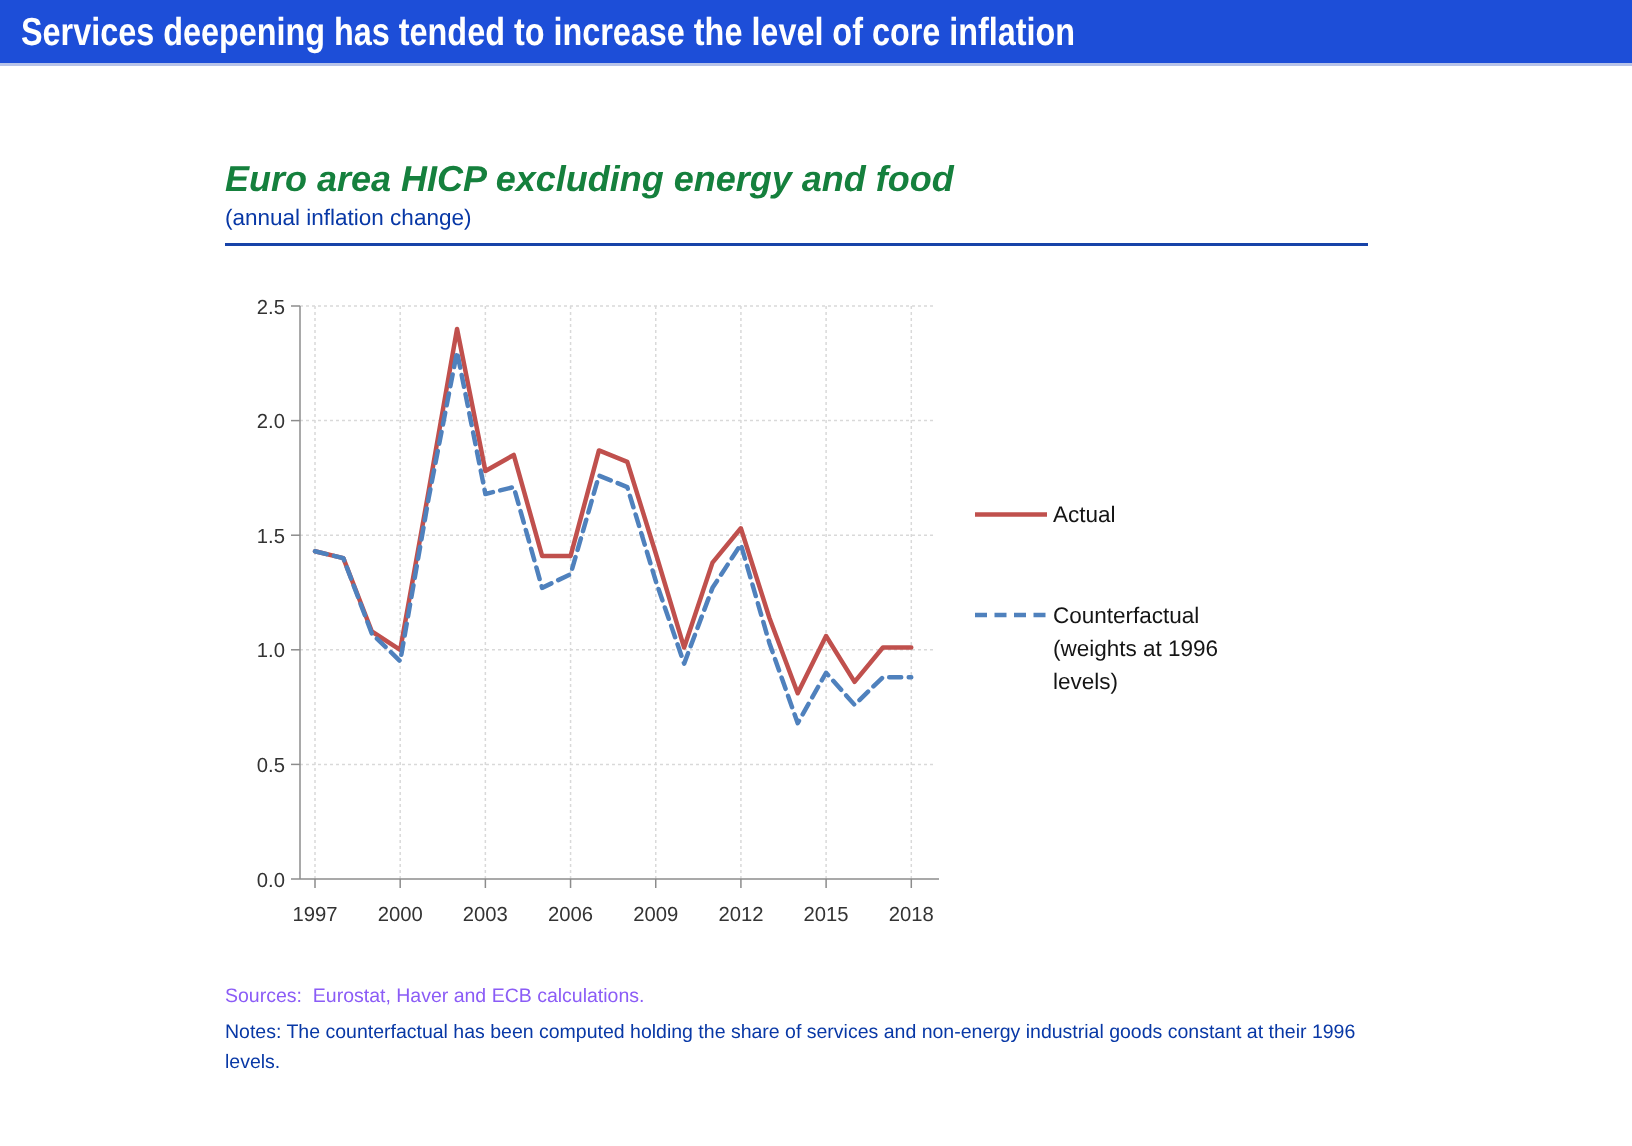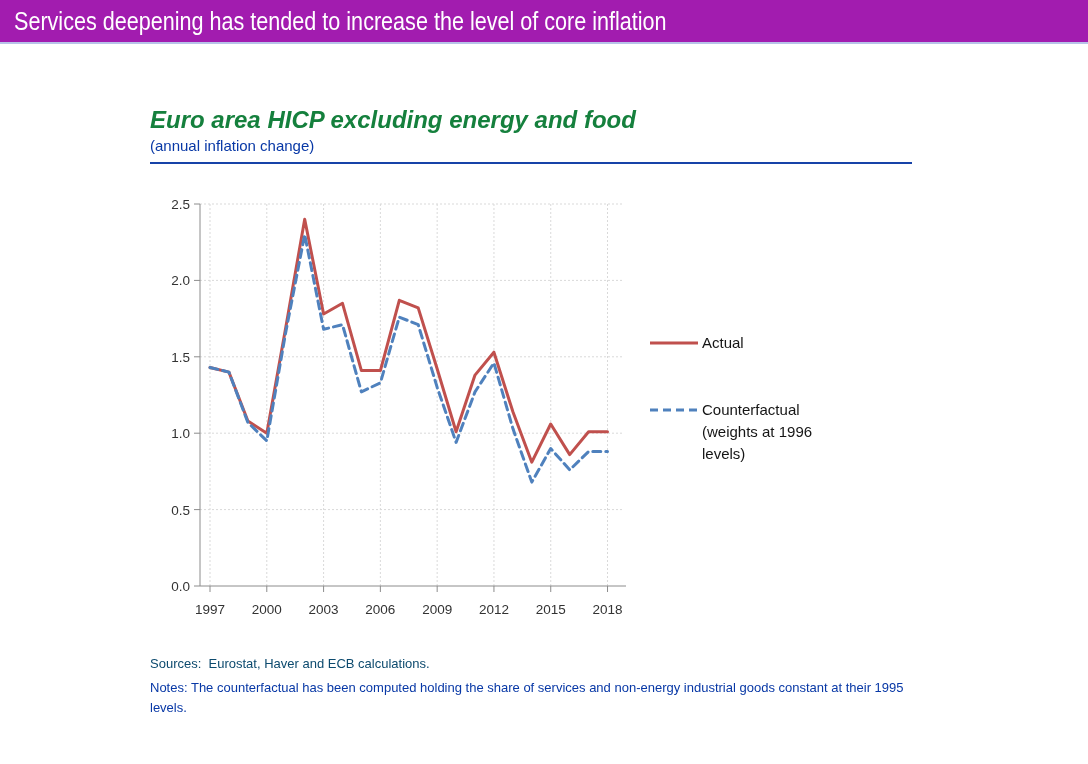--- a/index.html
+++ b/index.html
@@ -1,20 +1,20 @@
 <!DOCTYPE html>
 <html><head>
 <meta charset="utf-8">
 <style>
   * { margin: 0; padding: 0; box-sizing: border-box; }
   html, body { width: 1088px; height: 764px; background: #ffffff; overflow: hidden;
     font-family: "Liberation Sans", sans-serif; }
   .banner {
     position: absolute; left: 0; top: 0; width: 1088px; height: 44px;
-    background: #a21caf; border-bottom: 2px solid #b7c3e8;
+    background: #1d4ed8; border-bottom: 2px solid #b7c3e8; font-weight: bold;
   }
   .banner-text {
     position: absolute; left: 14px; top: 0; height: 44px; line-height: 42px;
     color: #ffffff; font-size: 26px; letter-spacing: 0px; white-space: nowrap;
     transform: scaleX(0.83); transform-origin: left center;
   }
   .chart-title {
     position: absolute; left: 150px; top: 106px;
     color: #15803d; font-size: 24px; font-weight: bold; white-space: nowrap; font-style: italic;
   }
@@ -22,21 +22,21 @@
     position: absolute; left: 150px; top: 137px;
     color: #0838A6; font-size: 15px; white-space: nowrap;
   }
   .title-rule {
     position: absolute; left: 150px; top: 162px; width: 762px; height: 2px;
     background: #1743a8;
   }
   #chart { position: absolute; left: 150px; top: 190px; }
   .sources {
     position: absolute; left: 150px; top: 656px; width: 780px;
-    color: #0c4a6e; font-size: 13px; white-space: pre-wrap;
+    color: #8b5cf6; font-size: 13px; white-space: pre-wrap;
   }
   .notes {
     position: absolute; left: 150px; top: 678px; width: 772px;
     color: #0838A6; font-size: 13px; line-height: 1.55;
   }
 </style>
 </head>
 <body>
 
 <div class="banner">
@@ -103,13 +103,13 @@
       <line x1="500" y1="153" x2="548" y2="153" stroke="#C0504D" stroke-width="3"></line>
       <text x="552" y="158">Actual</text>
       <line x1="500" y1="220" x2="548" y2="220" stroke="#4F81BD" stroke-width="3" stroke-dasharray="8 5"></line>
       <text x="552" y="225">Counterfactual</text>
       <text x="552" y="247">(weights at 1996</text>
       <text x="552" y="269">levels)</text>
     </g>
   </svg>
 
 <div class="sources">Sources:  Eurostat, Haver and ECB calculations.</div>
-<div class="notes">Notes: The counterfactual has been computed holding the share of services and non-energy industrial goods constant at their 1995 levels.</div>
+<div class="notes">Notes: The counterfactual has been computed holding the share of services and non-energy industrial goods constant at their 1996 levels.</div>
 
 </body></html>

